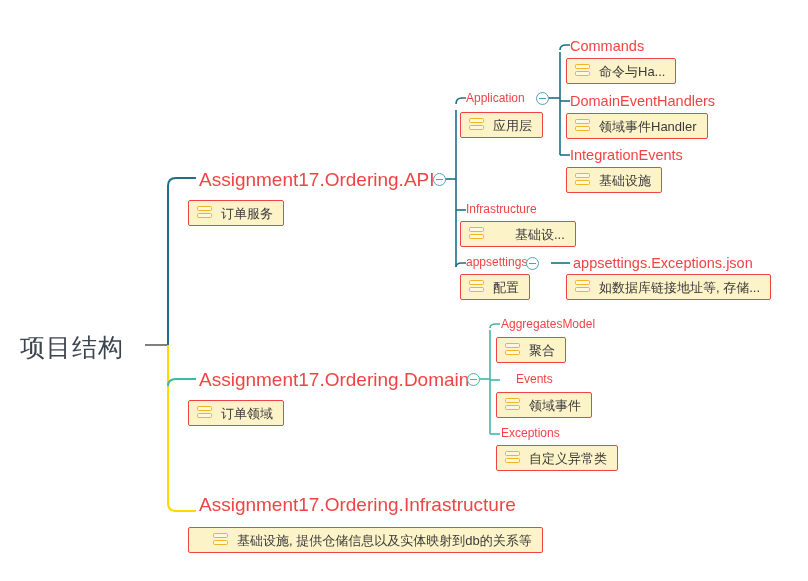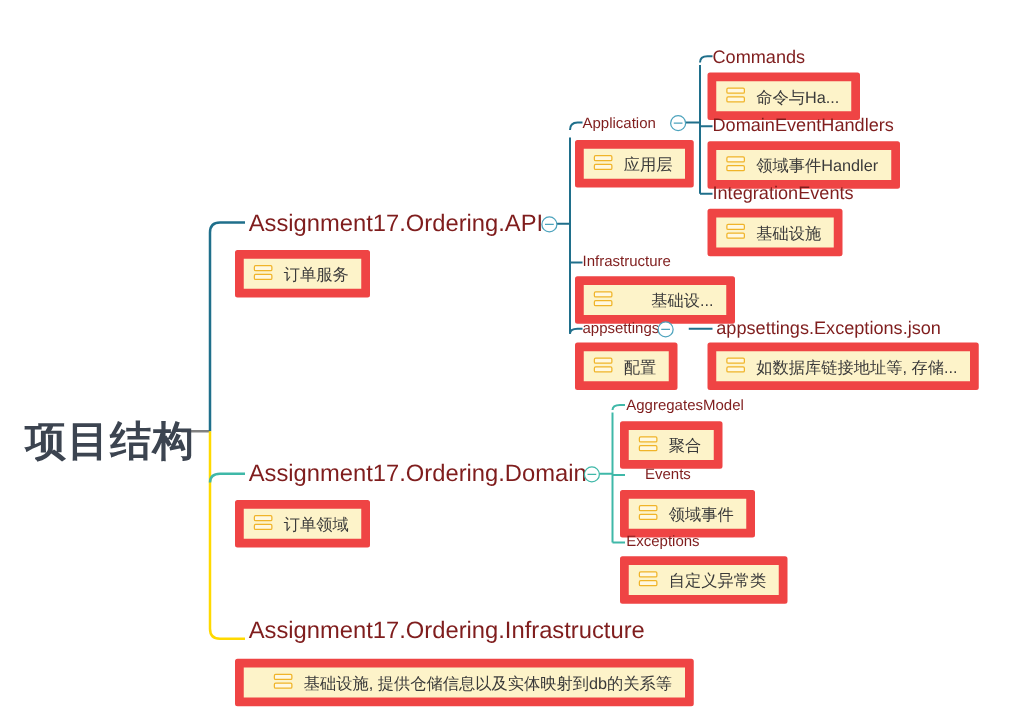--- a/index.html
+++ b/index.html
@@ -23,48 +23,48 @@
     position: absolute;
     left: 0; top: 0;
     width: 808px;
     height: 581px;
     pointer-events: none;
   }
 
   
   .root-label {
     position: absolute;
-    font-size: 33px;
-    font-weight: bold;
+    font-size: 25px;
+    font-weight: normal;
     color: #3c4450;
     letter-spacing: 1px;
     white-space: nowrap;
   }
 
   
   .topic {
     position: absolute;
     white-space: nowrap;
-    color: #7f1d1d;
+    color: #ef4444;
     line-height: 1;
   }
   .topic.lvl1 { font-size: 19px; }
   .topic.lvl2 { font-size: 12px; }
   .topic.lvl3 { font-size: 14.5px; }
 
   
   .note {
     position: absolute;
     display: flex;
     align-items: center;
     gap: 9px;
     box-sizing: border-box;
     padding: 5px 10px 5px 8px;
     background: #fdf3c9;
-    border: 7px solid #ef4444;
+    border: 1px solid #ef4444;
     border-radius: 2px;
     font-size: 13px;
     color: #3a3a3a;
     white-space: nowrap;
     line-height: 1;
   }
   .note .note-text { display: block; }
 
   
   .note-icon {

